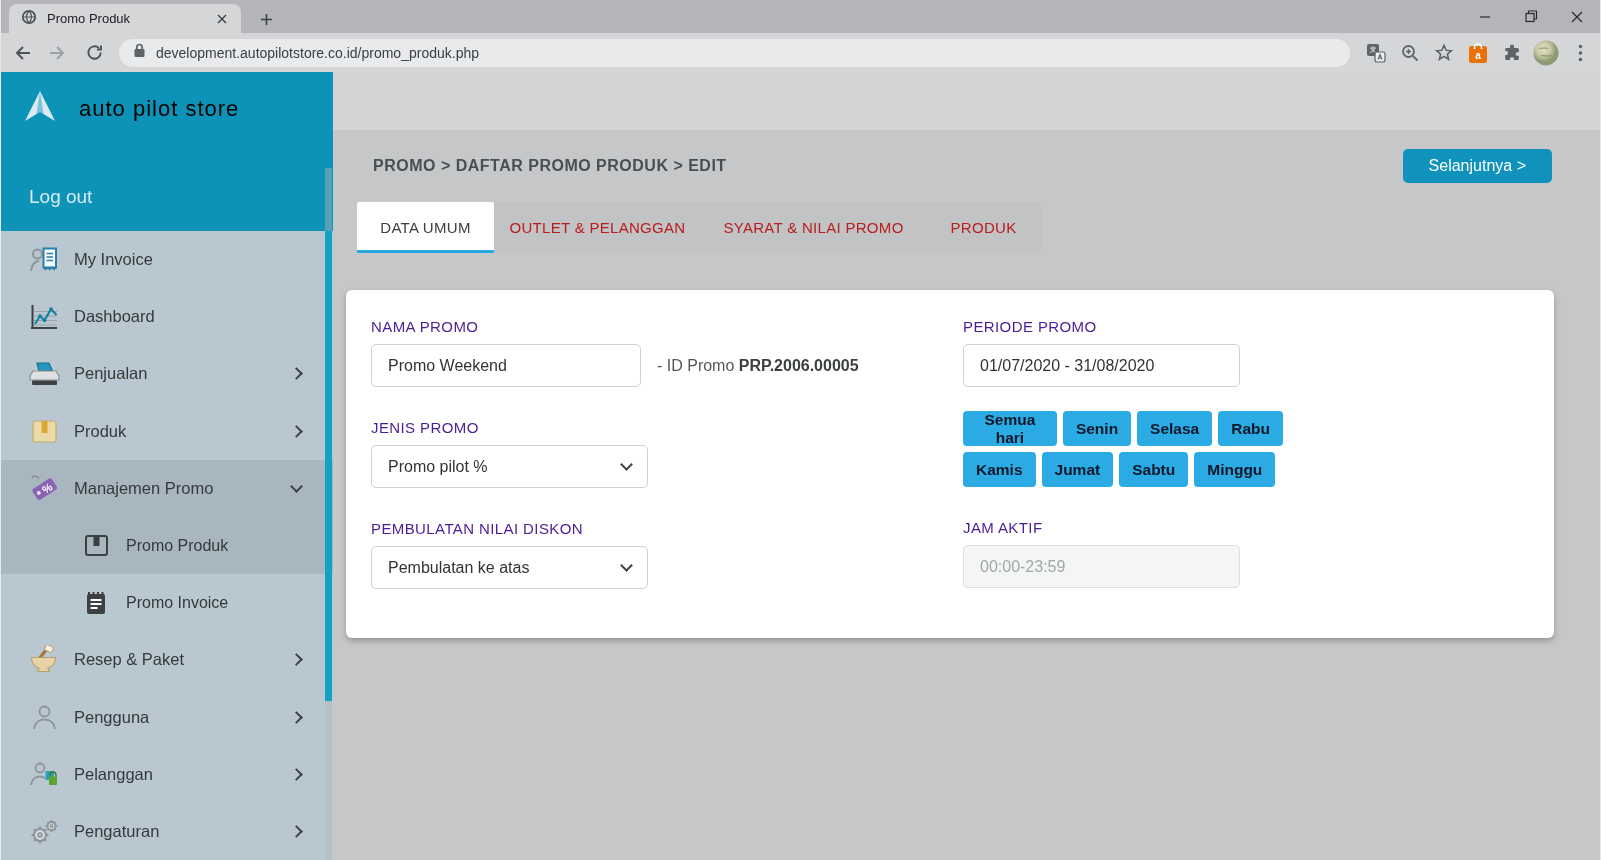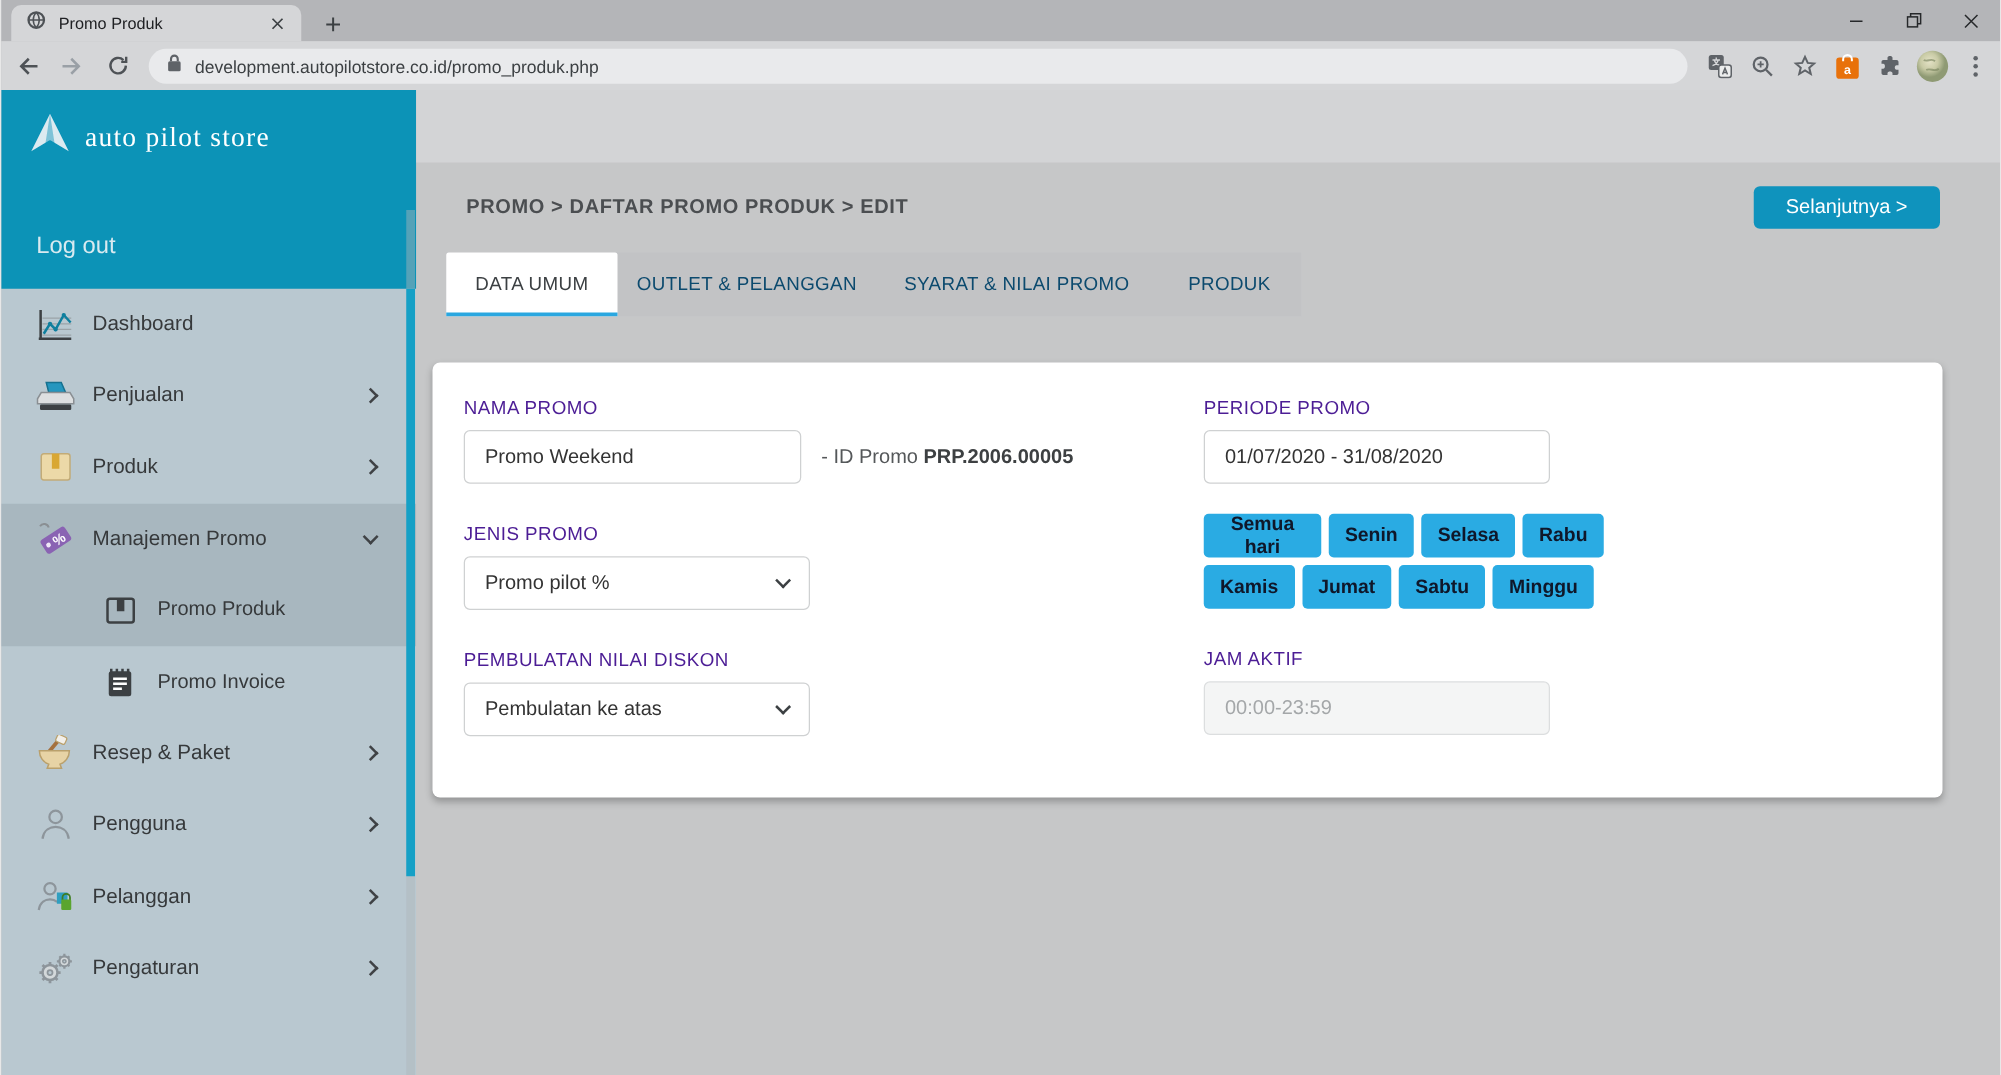--- a/index.html
+++ b/index.html
@@ -19,21 +19,21 @@
   .urlbar { height:28px; flex:1; margin:0 12px 0 10px; background:#e9eaec; border-radius:14px; display:flex; align-items:center; padding:0 14px; }
   .url-text { font-size:14px; color:#3c4043; margin-left:10px; }
   .tb-ic { width:28px; height:28px; display:flex; align-items:center; justify-content:center; margin-right:6px; }
   .chrome-shadow { position:absolute; top:72px; left:0; right:0; height:0; box-shadow:0 1px 3px rgba(0,0,0,.3); }
 
   
   .app { position:absolute; top:72px; left:0; right:0; bottom:0; }
   .sidebar { position:absolute; left:0; top:0; width:332px; height:100%; background:#b9c8d0; }
   .sb-head { position:absolute; top:0; left:0; width:100%; height:159px; background:#0c93b7; }
   .brand { display:flex; align-items:center; padding:18px 0 0 20px; }
-  .brand-text { color:#ffffff; font-size:22px; letter-spacing:1px; margin-left:9px; font-weight:500;font-family:Liberation Serif, serif; }
+  .brand-text { color:#000000; font-size:22px; letter-spacing:1px; margin-left:20px; font-weight:500; }
   .outlet-select { position:absolute; left:24px; top:68px; width:276px; height:33px; background:#d3d3d4; border:1px solid #9aa0a4; border-radius:6px; display:flex; align-items:center; padding:0 14px; cursor:pointer; }
   .outlet-select span.val { font-size:15px; color:#1c1e1f; flex:1; }
   .logout { position:absolute; left:28px; top:114px; color:#d9eaf0; font-size:19px; cursor:pointer; }
   .menu { position:absolute; top:159px; left:0; right:0; bottom:0; display:flex; flex-direction:column; }
   .mi { flex:0 0 57.2px; display:flex; align-items:center; padding-left:26px; cursor:pointer; }
   .mi.dark { background:#a8b7bf; }
   .mi .ic { width:34px; display:flex; justify-content:center; }
   .mi .lbl { font-size:16.5px; color:#36393b; margin-left:13px; }
   .mi.sub { padding-left:78px; }
   .mi.sub .lbl { font-size:16px; }
@@ -42,21 +42,21 @@
   .sb-track { position:absolute; right:1px; top:96px; width:7px; bottom:0; background:rgba(175,182,186,.45); }
   .sb-thumb { position:absolute; right:1px; top:159px; width:7px; height:470px; background:#15a0c6; }
 
   .content { position:absolute; left:332px; top:0; right:0; bottom:0; background:#c6c7c8; }
   .topstrip { height:58px; background:#d3d4d6; }
   .header-row { height:72px; display:flex; align-items:center; justify-content:space-between; padding:0 48px 0 40px; }
   .breadcrumb { font-size:16px; font-weight:bold; color:#4b4e51; letter-spacing:.5px; }
   .next-btn { height:34px; padding:0 26px; background:#0f93bd; color:#fff; font-size:16px; border:none; border-radius:5px; cursor:pointer; font-family:inherit; }
 
   .tabs { margin-left:24px; width:684px; height:51px; display:flex; background:#c2c3c5; }
-  .tabb { display:flex; align-items:center; justify-content:center; font-size:15px; color:#0c4a6e; letter-spacing:.3px; cursor:pointer; position:relative; }
+  .tabb { display:flex; align-items:center; justify-content:center; font-size:15px; color:#b91c1c; letter-spacing:.3px; cursor:pointer; position:relative; }
   .tabb.t0 { width:137px; } .tabb.t1 { width:207px; } .tabb.t2 { width:225px; } .tabb.t3 { width:115px; }
   .tabb.active { background:#fff; color:#3c4043; border-radius:2px 2px 0 0; }
   .tabb.active::after { content:""; position:absolute; left:0; right:0; bottom:0; height:3px; background:#2aa7e0; }
 
   .card { position:relative; margin:37px 0 0 13px; width:1208px; height:348px; background:#fff; border-radius:6px; box-shadow:0 3px 6px rgba(0,0,0,.25); }
   .flabel { font-size:15px; font-weight:normal; color:#4c1d95; letter-spacing:.4px; }
   .col-left { position:absolute; left:25px; top:28px; width:560px; }
   .col-right { position:absolute; left:617px; top:28px; width:560px; }
   .txt-input { height:43px; border:1px solid #cfd1d2; border-radius:5px; font-size:16px; color:#333; padding:0 16px; font-family:inherit; background:#fff; }
   .name-row { display:flex; align-items:center; margin-top:9px; }
@@ -209,20 +209,32 @@
                 <path d="M19 1L4 31l15-9 15 9z" fill="#dceaf0"></path>
                 <path d="M19 1l-4 26 4-5 4 5z" fill="#0c93b7" opacity=".45"></path>
               </svg>
           </span>
           <span class="brand-text">auto pilot store</span>
         </div>
         <div class="logout">Log out</div>
       </div>
 
       <nav class="menu">
+        <div class="mi">
+          <span class="ic">
+            <svg width="31" height="27" viewBox="0 0 31 27">
+                <circle cx="8.5" cy="8" r="4.5" fill="none" stroke="#8d959b" stroke-width="2"></circle>
+                <path d="M2 25c.5-6 4-10 8-10" fill="none" stroke="#8d959b" stroke-width="2"></path>
+                <rect x="14.5" y="2.5" width="12.5" height="19" fill="#f5fafc" stroke="#2b7fa8" stroke-width="2"></rect>
+                <path d="M14.5 21.5l2.1 2 2.1-2 2.1 2 2.1-2 2.1 2 2-2" fill="none" stroke="#2b7fa8" stroke-width="1.4"></path>
+                <path d="M17.5 7.5h6.5M17.5 11h6.5M17.5 14.5h6.5" stroke="#2b7fa8" stroke-width="1.4"></path>
+              </svg>
+          </span>
+          <span class="lbl">My Invoice</span>
+        </div>
 
         <div class="mi">
           <span class="ic">
             <svg width="31" height="27" viewBox="0 0 31 27">
                 <path d="M3.5 2v23M2 25h26" stroke="#3c4043" stroke-width="2"></path>
                 <path d="M5 8.5h23M5 13h23M5 17.5h23M5 22h23" stroke="#9ba3a8" stroke-width="1"></path>
                 <path d="M6 21l5-8 4.5 4.5L22 6l5.5 6" fill="none" stroke="#0f7f9e" stroke-width="2"></path>
                 <circle cx="11" cy="13" r="1.7" fill="#0f7f9e"></circle>
                 <circle cx="15.5" cy="17.5" r="1.7" fill="#0f7f9e"></circle>
                 <circle cx="22" cy="6" r="1.7" fill="#0f7f9e"></circle>

